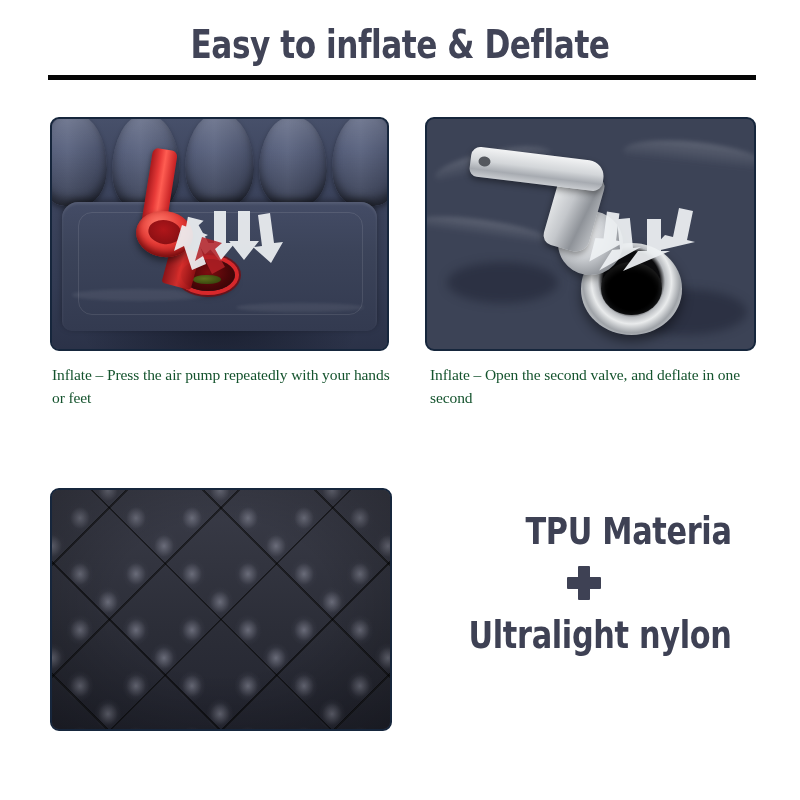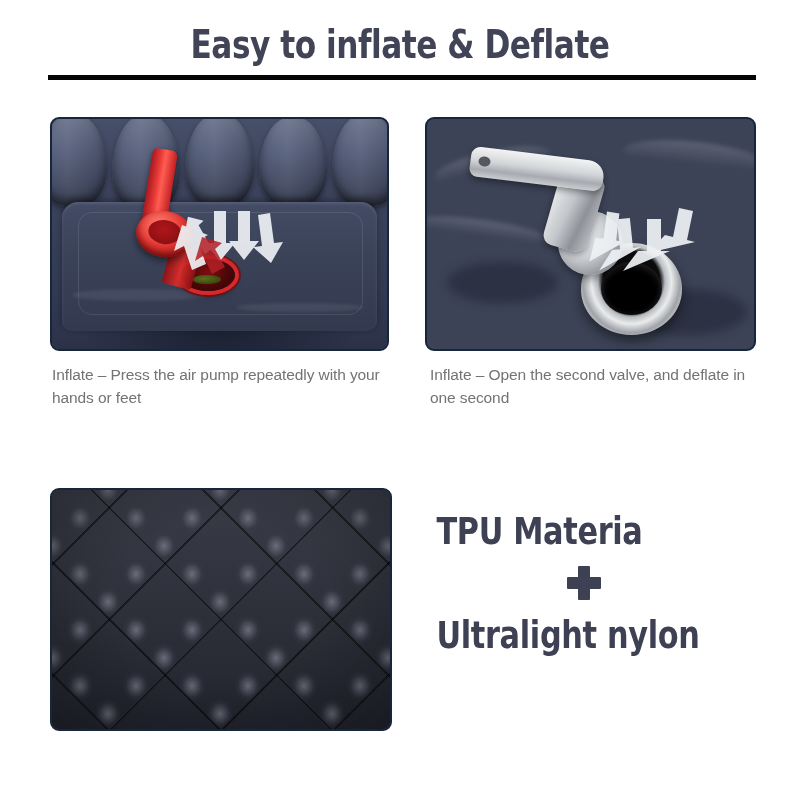--- a/index.html
+++ b/index.html
@@ -296,36 +296,36 @@
   
   .arrows {
     position: absolute;
     inset: 0;
     pointer-events: none;
   }
 
   
   .caption {
     position: absolute;
-    font-family: Liberation Sans, sans-serif;
+    font-family: Liberation Serif, serif;
     font-size: 15.5px;
     line-height: 23px;
-    color: #737373;
+    color: #14532d;
     letter-spacing: -0.1px;
   }
   .caption-inflate { left: 52px;  top: 363px; width: 340px; }
   .caption-deflate { left: 430px; top: 363px; width: 330px; }
 
   
   .material {
     position: absolute;
     left: 404px;
     top: 510px;
     width: 360px;
-    text-align: left;
+    text-align: right;
     color: #3e4154;
   }
   .material-line {
     font-family: "DejaVu Sans", sans-serif;
     font-weight: 700;
     font-size: 37px;
     line-height: 44px;
     letter-spacing: -0.4px;
     transform: scaleX(0.82);
     white-space: nowrap;

